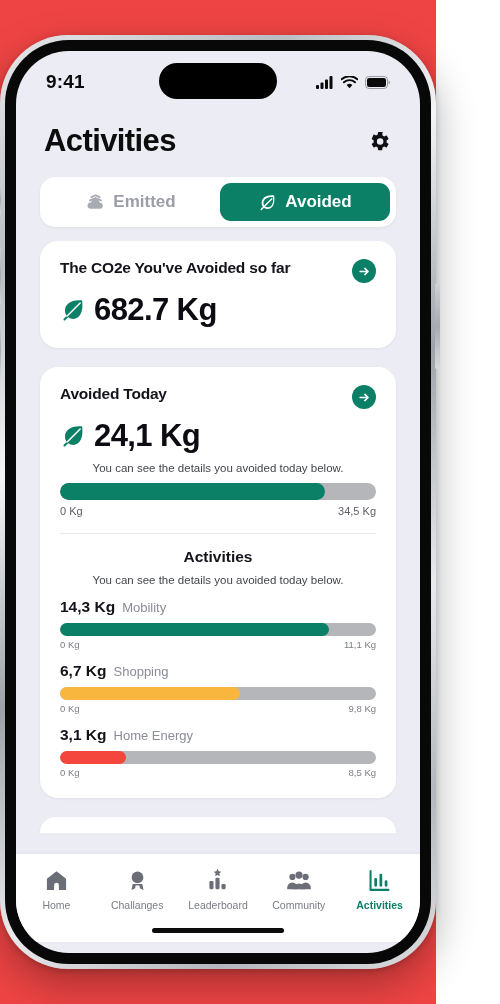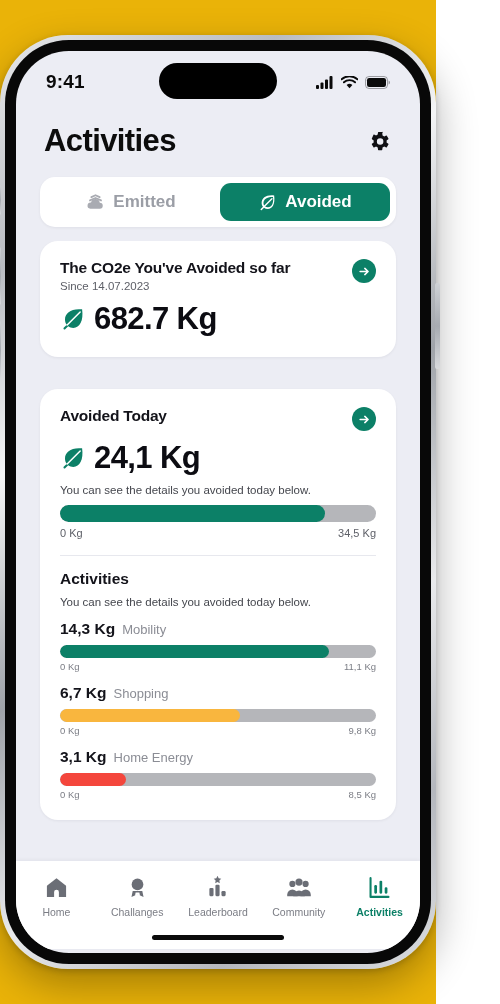--- a/index.html
+++ b/index.html
@@ -5,22 +5,22 @@
   * { margin:0; padding:0; box-sizing:border-box; }
   html, body {
     width:500px; height:1004px;
     background:#ffffff;
     font-family:"Liberation Sans", sans-serif;
     overflow:hidden;
   }
   .stage {
     position:relative;
     width:436px; height:1004px;
-    background:#eab308;
-    display:flex; align-items:center; justify-content:center;
+    background:#ef4444;
+    display:flex; align-items:center; justify-content:center;text-align:center;
   }
 
   
   .phone-outer {
     position:relative;
     width:446px; height:934px;
     border-radius:68px;
     background:linear-gradient(140deg,#e7e8ea 0%,#b9bcc1 18%,#f4f5f6 34%,#9fa3a9 52%,#e9eaec 70%,#b4b7bd 86%,#dcdee1 100%);
     box-shadow:0 16px 40px rgba(0,0,0,0.30), 0 2px 6px rgba(0,0,0,0.18);
     padding:5px;
@@ -92,21 +92,21 @@
     padding:0 24px;
     margin-top:14px;
     height:592px;
     overflow:hidden;
     position:relative;
   }
   .card {
     background:#ffffff;
     border-radius:18px;
     padding:18px 20px 20px 20px;
-    margin-bottom:32px;
+    margin-bottom:19px;
     box-shadow:0 1px 3px rgba(20,20,40,0.06);
   }
   .card-head {
     display:flex; align-items:flex-start; justify-content:space-between;
   }
   .card-title { font-size:15.5px; font-weight:700; color:#13131a; letter-spacing:-0.2px; }
   .card-sub { font-size:11.5px; color:#5e6068; margin-top:3px; }
   .arrow-btn {
     width:24px; height:24px; border-radius:50%; background:#0c8067;
     display:flex; align-items:center; justify-content:center; flex:none; cursor:pointer;
@@ -136,21 +136,21 @@
   .cat-head { display:flex; align-items:baseline; gap:7px; }
   .cat-val { font-size:15.5px; font-weight:700; color:#13131a; }
   .cat-name { font-size:13px; color:#8b8d95; }
   .peek-card {
     background:#ffffff; border-radius:18px; height:30px;
     box-shadow:0 1px 3px rgba(20,20,40,0.06);
   }
 
   
   .tabbar {
-    position:absolute; bottom:4px; left:0; right:0;
+    position:absolute; bottom:11px; left:0; right:0;
     height:88px; background:#ffffff;
     display:flex; align-items:flex-start; justify-content:space-around;
     padding-top:14px;
     box-shadow:0 -1px 4px rgba(20,20,40,0.05);
   }
   .tab { display:flex; flex-direction:column; align-items:center; gap:6px; cursor:pointer; width:76px; }
   .tab-label { font-size:10.5px; color:#7b7d85; }
   .tab.active .tab-label { color:#0c8067; font-weight:700; }
   .home-indicator {
     position:absolute; bottom:9px; left:50%; transform:translateX(-50%);
@@ -220,21 +220,20 @@
             <span>Avoided</span>
           </div>
         </div>
 
         <div class="body-scroll">
 
           <div class="card">
             <div class="card-head">
               <div>
                 <div class="card-title">The CO2e You've Avoided so far</div>
-                <div class="card-sub">Since 14.07.2023</div>
               </div>
               <div class="arrow-btn">
                 <svg width="13" height="13" viewBox="0 0 16 16">
                   <path d="M2.6 8h9.4M8.4 4.2 12.4 8l-4 3.8" stroke="#ffffff" stroke-width="1.9" fill="none" stroke-linecap="round" stroke-linejoin="round"></path>
                 </svg>
               </div>
             </div>
             <div class="bignum">
               <svg width="26" height="26" viewBox="0 0 24 24">
                 <path d="M20.4 3.1C10.6 2 4.6 6.2 4.6 12.4c0 2 .6 3.7 1.7 5L3.4 20.1a1 1 0 0 0 1.4 1.4l2.8-2.8c1.3 1 2.9 1.5 4.7 1.5 5.9 0 9.6-6.4 8.1-17.1Z" fill="#0c8067"></path>

